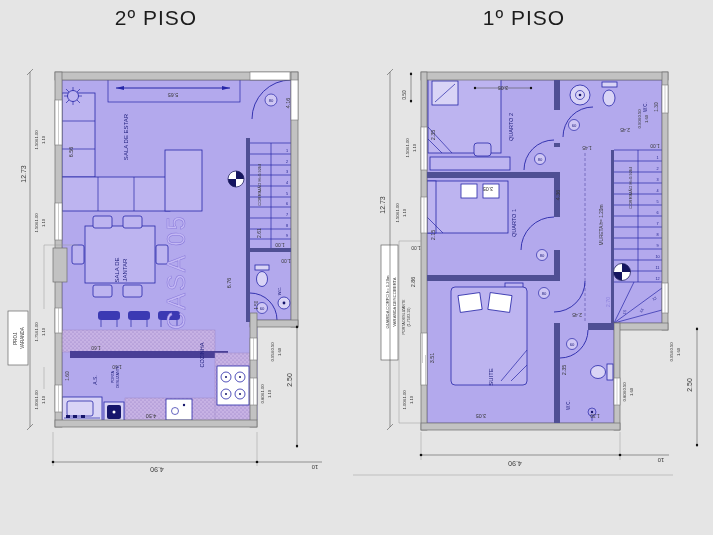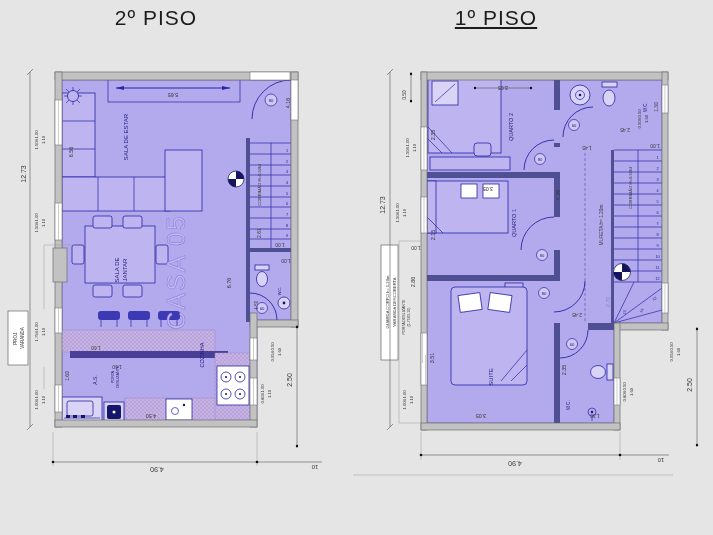--- a/index.html
+++ b/index.html
@@ -1,20 +1,20 @@
 <!DOCTYPE html>
 <html><head>
 <meta charset="utf-8">
 <style>
   html,body{margin:0;padding:0;background:#fff;}
   .page{position:relative;width:713px;height:535px;background:#e5e5e5;overflow:hidden;
         font-family:"Liberation Sans",sans-serif;}
   .plan-title{position:absolute;top:6px;width:140px;text-align:center;font-size:21px;
         letter-spacing:1px;color:#1c1c1c;font-family:"Liberation Sans",sans-serif;}
-  #titleL{left:86px;} #titleR{left:426px;text-decoration:underline;}
+  #titleL{left:86px;} #titleR{left:454px;}
   .plan{position:absolute;top:55px;width:360px;height:480px;overflow:visible;}
   #planL{left:0;} #planR{left:353px;}
   svg text{font-family:"Liberation Sans",sans-serif;fill:#3a3a3a;text-anchor:middle;}
   .f36{font-size:3.6px}.f4{font-size:4px}.f42{font-size:4.2px}.f45{font-size:4.5px}
   .f48{font-size:4.8px}.f5{font-size:5px}.f55{font-size:5.5px}.f6{font-size:6px}
   .f7{font-size:7px}
   .rm{fill:#1c1c7a}
   .stn{fill:#23238f;font-size:3.8px}
   .wm{fill:#c3b8f4;stroke:#8576d8;stroke-width:.5;font-size:25px;letter-spacing:2px}
   .mz{fill:#8e82dd}

